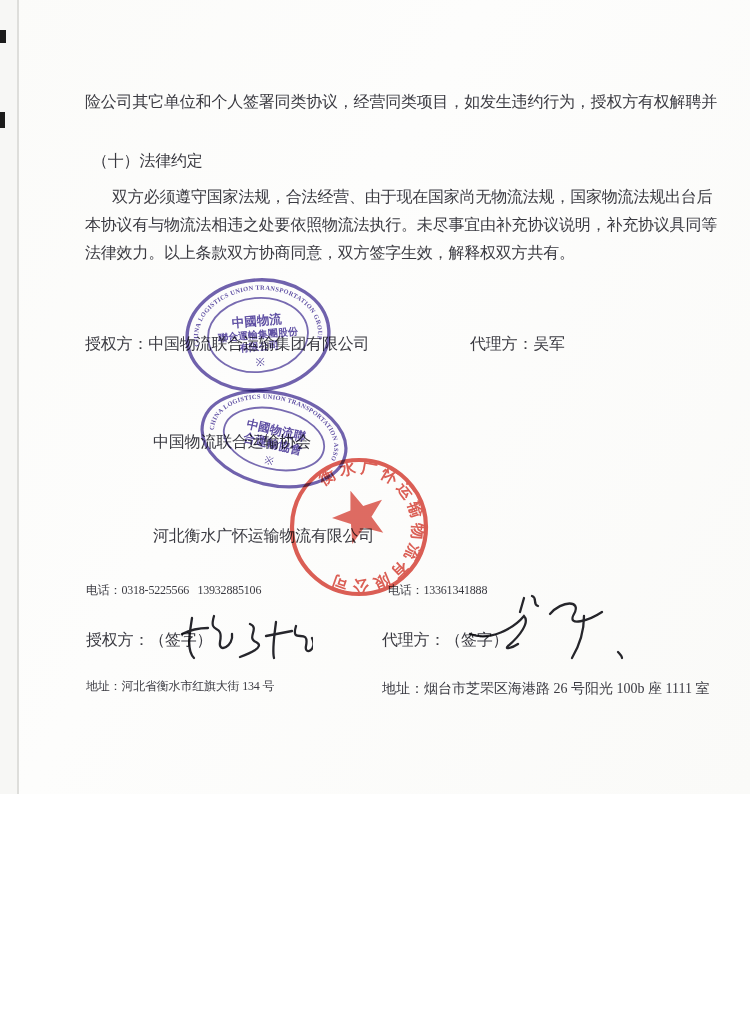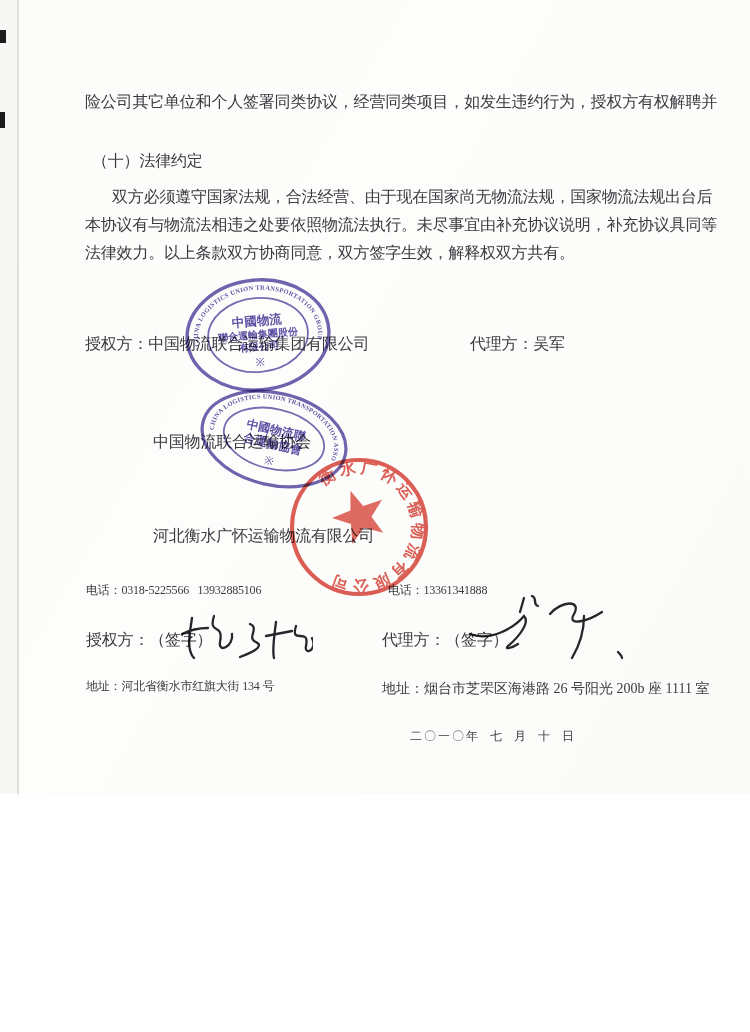--- a/index.html
+++ b/index.html
@@ -43,23 +43,22 @@
   <div class="txt" style="left:153px;top:432px;">中国物流联合运输协会</div>
   <div class="txt" style="left:153px;top:526px;">河北衡水广怀运输物流有限公司</div>
 
   <div class="txt mid" style="left:86px;top:582px;">电话：0318-5225566   13932885106</div>
   <div class="txt mid" style="left:388px;top:582px;">电话：13361341888</div>
 
   <div class="txt" style="left:86px;top:630px;">授权方：（签字）</div>
   <div class="txt" style="left:382px;top:630px;text-align:right;">代理方：（签字）</div>
 
   <div class="txt mid" style="left:86px;top:678px;">地址：河北省衡水市红旗大街 134 号</div>
-  <div class="txt small" style="left:382px;top:680px;">地址：烟台市芝罘区海港路 26 号阳光 200b 座 1111 室</div>
+  <div class="txt small" style="left:382px;top:680px;">地址：烟台市芝罘区海港路 26 号阳光 100b 座 1111 室</div>
 
-  <div class="txt mid date" style="left:410px;top:728px;">二〇一〇年  七  月  十  日</div>
   <div class="txt footer" style="left:308px;top:956px;">第 3 页 共 3 页</div>
 
   <svg class="sig" style="left:178px;top:604px;" width="135" height="64" viewBox="0 0 135 64">
     <g fill="none" stroke="#26262c" stroke-width="2.3" stroke-linecap="round">
       <path d="M14,14 C12,28 8,46 16,54"></path>
       <path d="M4,30 C12,26 22,24 30,24"></path>
       <path d="M36,12 C30,32 46,18 42,38 C40,50 56,42 54,30"></path>
       <path d="M72,20 C82,24 68,34 78,38 C88,43 70,50 62,53"></path>
       <path d="M98,18 C96,34 94,46 96,54"></path>
       <path d="M88,32 L114,27"></path>

